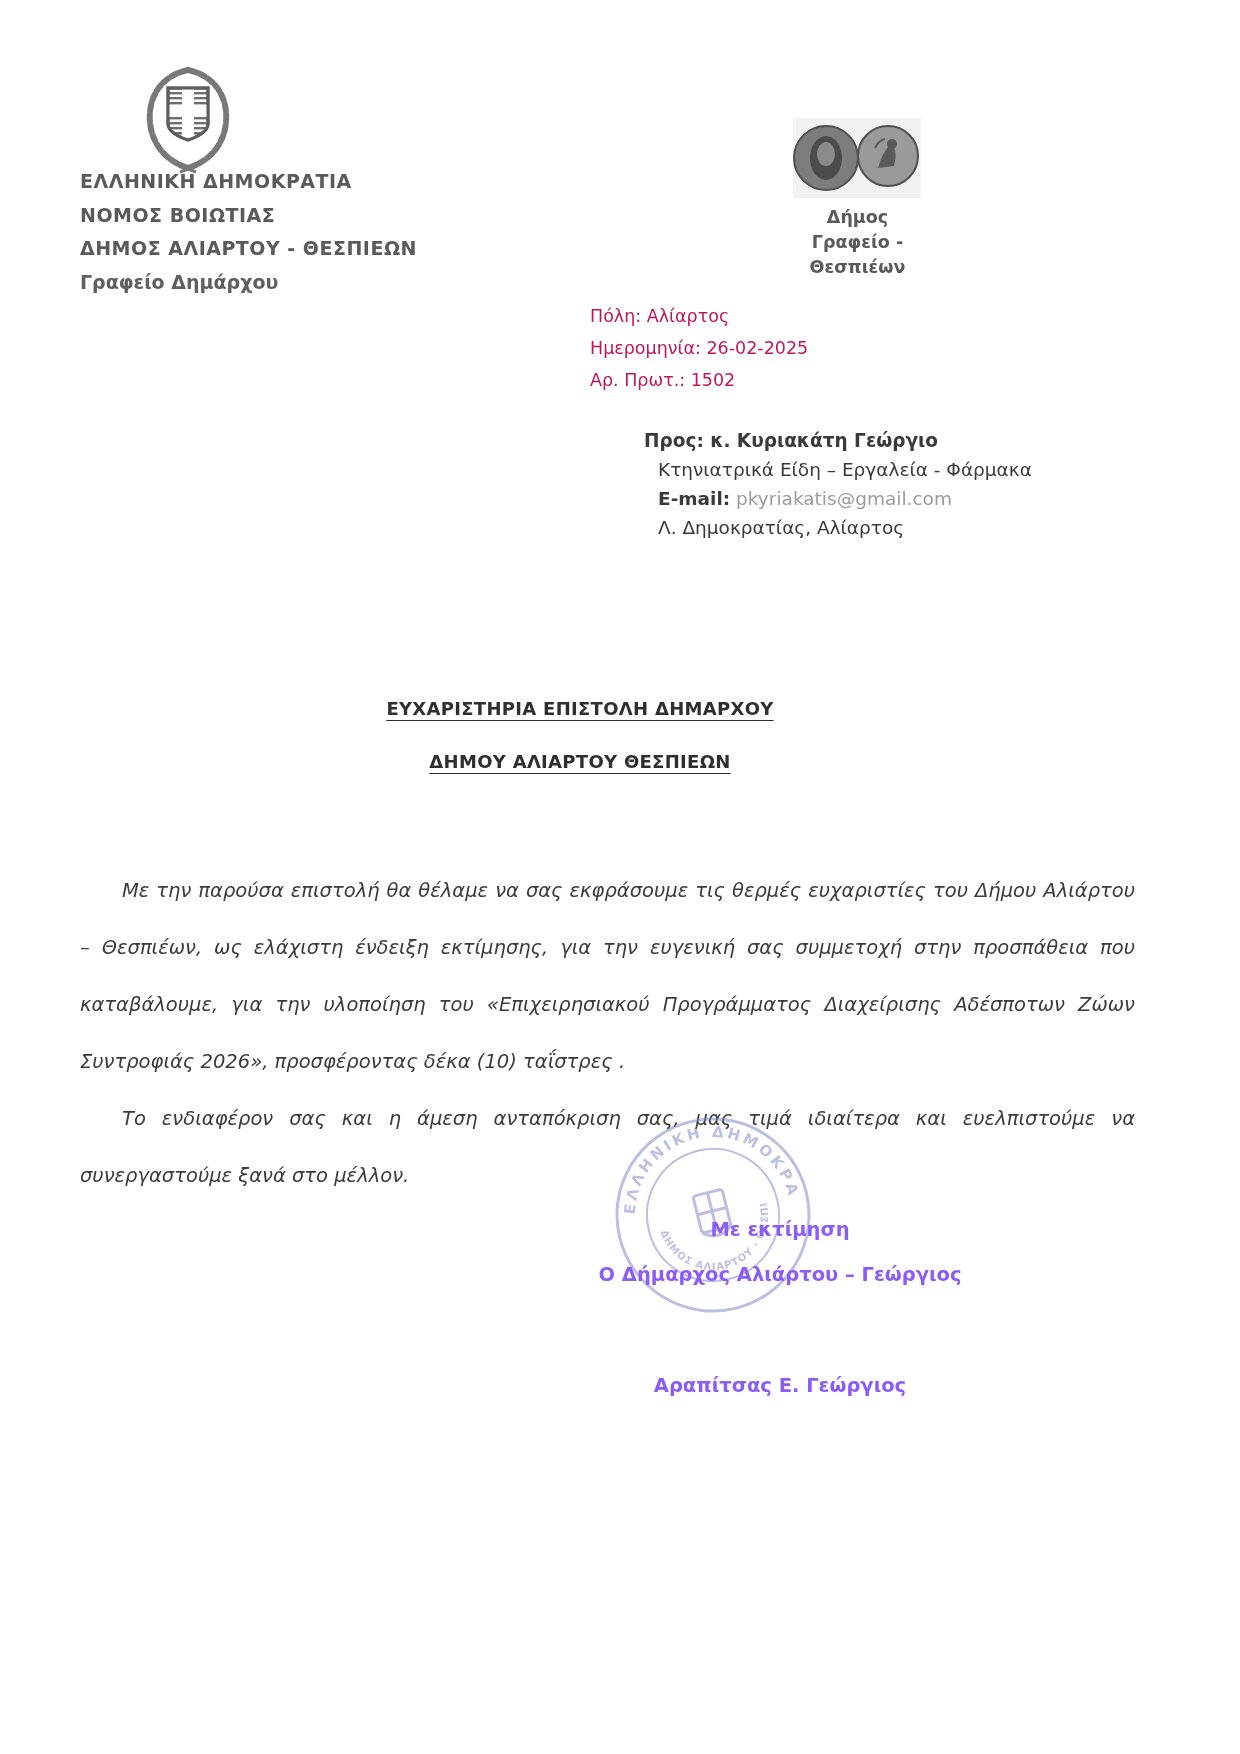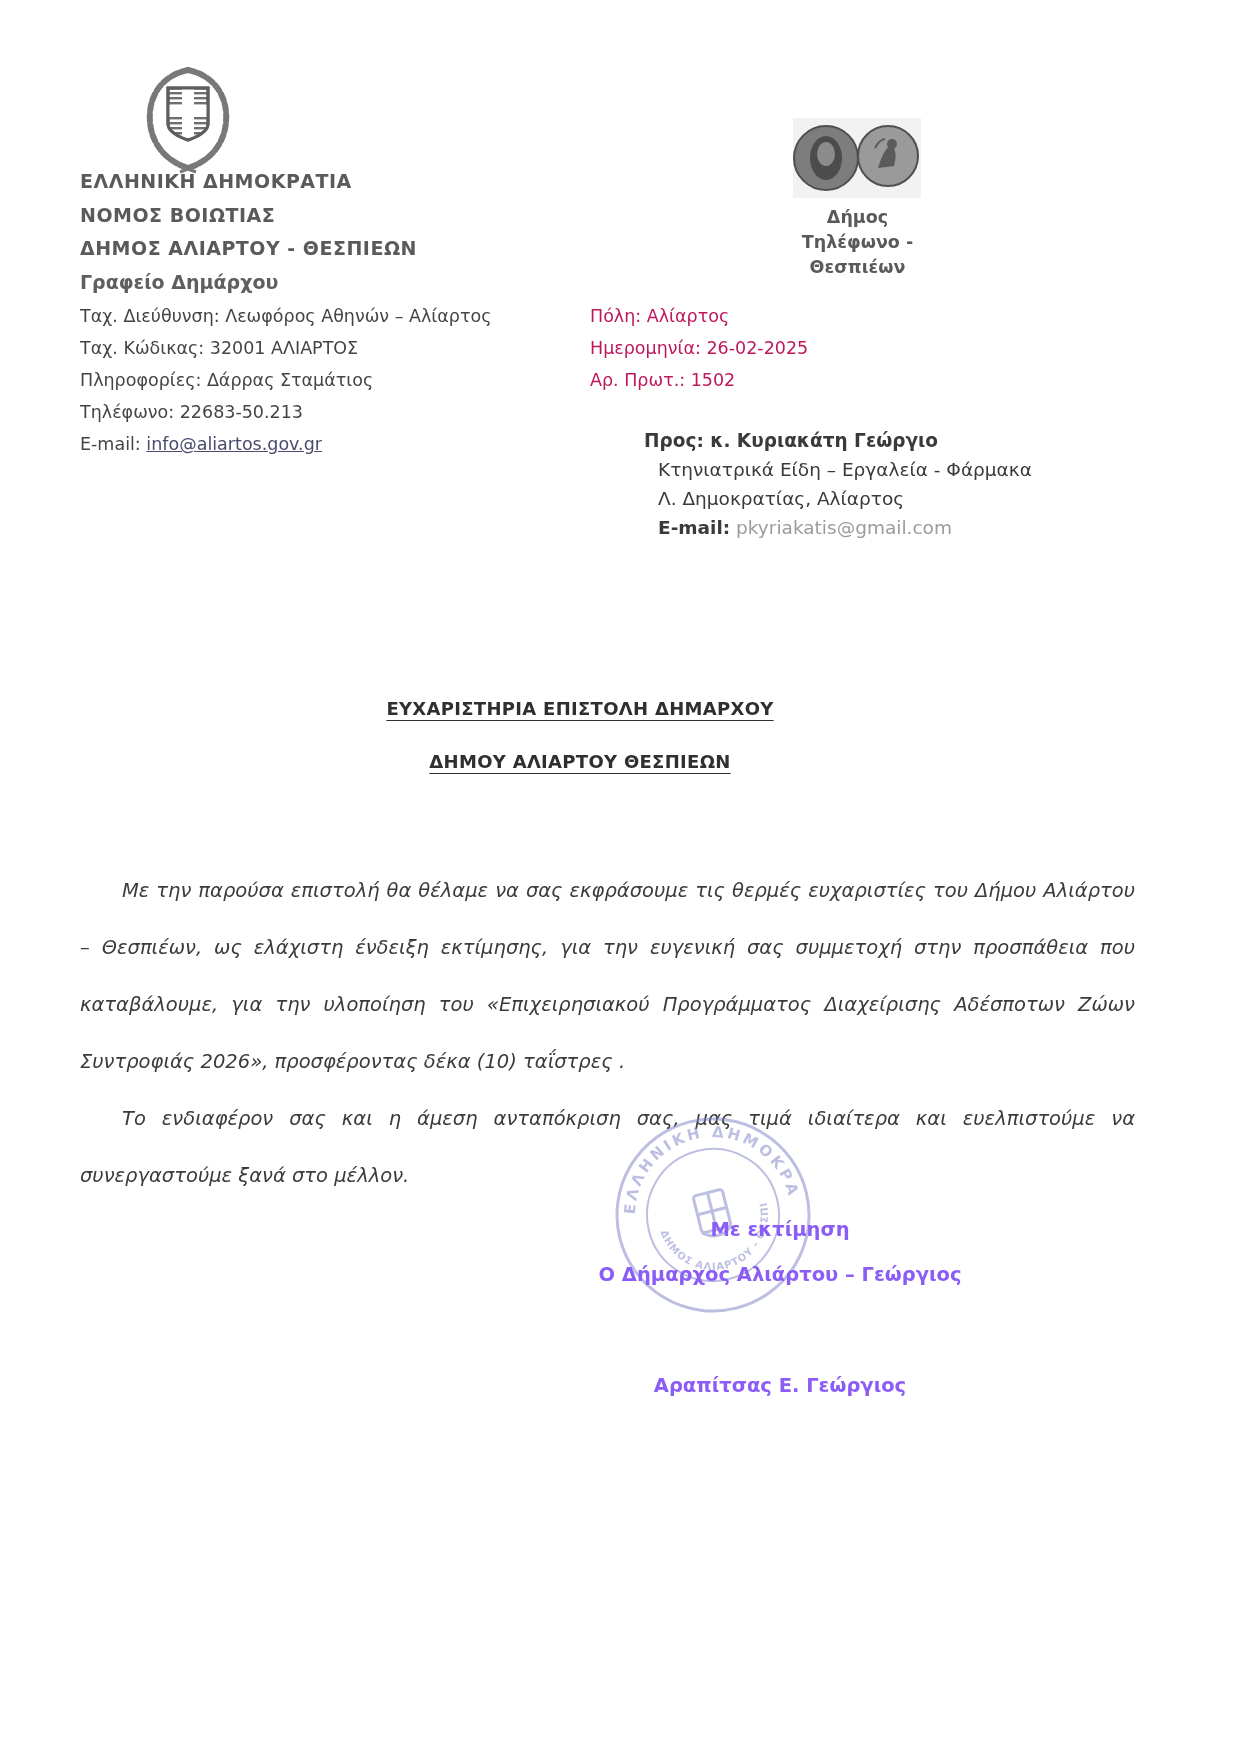--- a/index.html
+++ b/index.html
@@ -73,53 +73,43 @@
       <ellipse cx="33" cy="40" rx="16" ry="22" fill="#4c4c4c"></ellipse>
       <ellipse cx="33" cy="36" rx="9" ry="12" fill="#8b8b8b"></ellipse>
       <circle cx="95" cy="38" r="30" fill="#9a9a9a" stroke="#4f4f4f" stroke-width="2"></circle>
       <path d="M85,50 q6,-20 14,-24 q6,8 2,22 z" fill="#5a5a5a"></path>
       <circle cx="99" cy="26" r="5" fill="#5a5a5a"></circle>
       <path d="M82,30 q4,-8 10,-9" stroke="#5a5a5a" stroke-width="2" fill="none"></path>
     </svg>
   </div>
   <div class="abs emblem-caption" style="left:770px;top:205px;width:175px;">
     <div>Δήμος</div>
-    <div>Τηλέφωνο - Θεσπιέων</div>
+    <div>Γραφείο - Θεσπιέων</div>
   </div>
 
   <div class="abs org-line" style="left:80px;top:170px;">ΕΛΛΗΝΙΚΗ ΔΗΜΟΚΡΑΤΙΑ</div>
   <div class="abs org-line" style="left:80px;top:204px;">ΝΟΜΟΣ ΒΟΙΩΤΙΑΣ</div>
   <div class="abs org-line" style="left:80px;top:237px;">ΔΗΜΟΣ ΑΛΙΑΡΤΟΥ - ΘΕΣΠΙΕΩΝ</div>
   <div class="abs office-line" style="left:80px;top:271px;">Γραφείο Δημάρχου</div>
 
-  <div class="abs contact-col" style="left:80px;top:306px;width:470px;">
-    <div class="contact-line">Ταχ. Διεύθυνση: Λεωφόρος Αθηνών – Αλίαρτος</div>
-    <div class="contact-line">Ταχ. Κώδικας: 32001 ΑΛΙΑΡΤΟΣ</div>
-    <div class="contact-line">Πληροφορίες: Δάρρας Σταμάτιος</div>
-    <div class="contact-line">Τηλέφωνο: 22683-50.213</div>
-    <div class="contact-line">
-      <span>E-mail:</span>
-      <a class="email-link" href="#">info@aliartos.gov.gr</a>
-    </div>
-  </div>
 
   <div class="abs meta-col" style="left:590px;top:306px;width:320px;">
     <div>Πόλη: Αλίαρτος</div>
     <div>Ημερομηνία: 26-02-2025</div>
     <div>Αρ. Πρωτ.: 1502</div>
   </div>
 
   <div class="abs recipient" style="left:644px;top:426px;width:470px;">
     <div class="to-line">Προς: κ. Κυριακάτη Γεώργιο</div>
     <div class="indent">Κτηνιατρικά Είδη – Εργαλεία - Φάρμακα</div>
-    <div class="indent">Λ. Δημοκρατίας, Αλίαρτος</div>
     <div class="indent">
       <span class="email-label">E-mail:</span>
       <span class="email-val">pkyriakatis@gmail.com</span>
     </div>
+    <div class="indent">Λ. Δημοκρατίας, Αλίαρτος</div>
   </div>
 
   <div class="abs title-block" style="left:220px;top:698px;width:720px;">
     <div class="tline">ΕΥΧΑΡΙΣΤΗΡΙΑ ΕΠΙΣΤΟΛΗ ΔΗΜΑΡΧΟΥ</div>
     <div class="tline">ΔΗΜΟΥ ΑΛΙΑΡΤΟΥ ΘΕΣΠΙΕΩΝ</div>
   </div>
 
   <div class="abs body-text" style="left:80px;top:862px;width:1055px;">
     <p>Με την παρούσα επιστολή θα θέλαμε να σας εκφράσουμε τις θερμές ευχαριστίες του  Δήμου Αλιάρτου – Θεσπιέων, ως ελάχιστη ένδειξη εκτίμησης, για την ευγενική σας συμμετοχή στην προσπάθεια που καταβάλουμε, για την υλοποίηση του «Επιχειρησιακού Προγράμματος Διαχείρισης Αδέσποτων Ζώων Συντροφιάς 2026», προσφέροντας δέκα (10) ταΐστρες .</p>
     <p>Το ενδιαφέρον σας και η άμεση ανταπόκριση σας, μας τιμά ιδιαίτερα και ευελπιστούμε να συνεργαστούμε ξανά στο μέλλον.</p>

